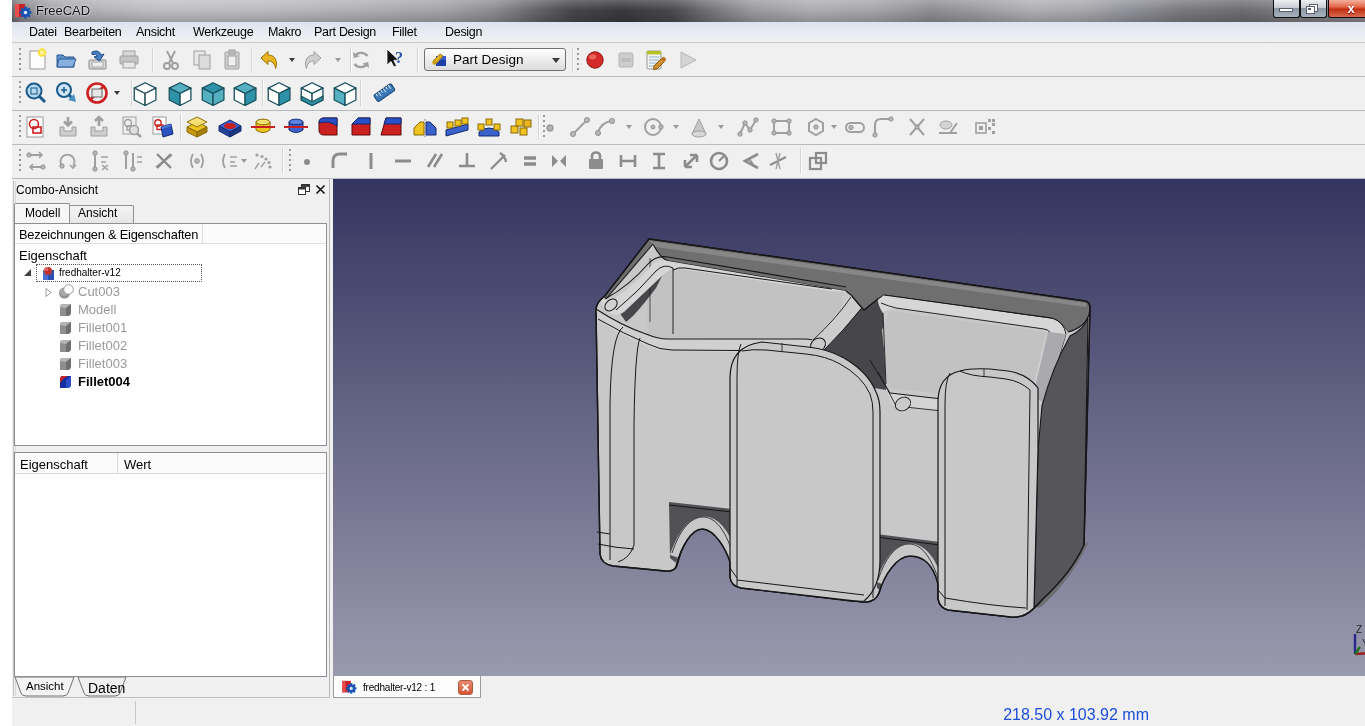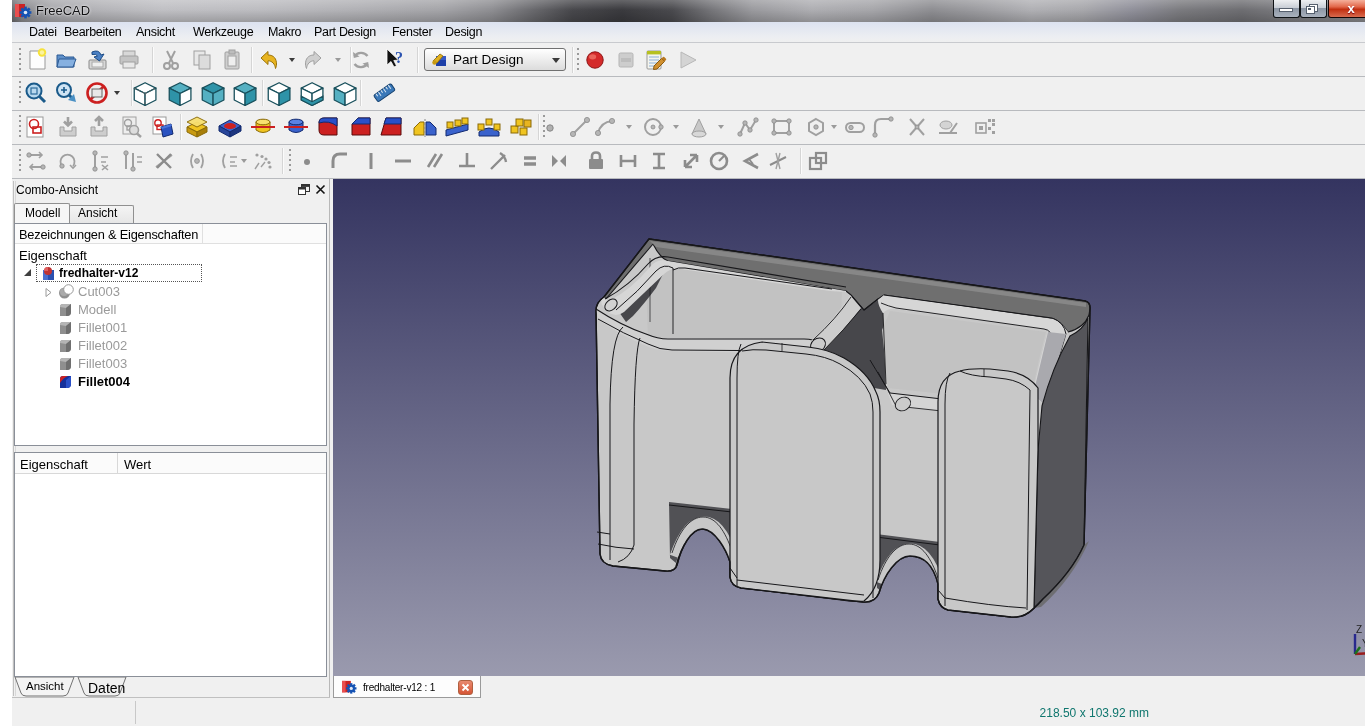--- a/index.html
+++ b/index.html
@@ -45,21 +45,21 @@
 <div class="abs" style="left:1330px;top:2px;width:18px;height:14px;color:#fff;font-size:13px;font-weight:bold;text-align:center;line-height:14px;text-shadow:0 1px 1px #701;font-family:'Liberation Sans'">x</div>
 
 
 <div class="abs" style="left:0;top:22px;width:1365px;height:21px;background:linear-gradient(#dce2f0,#eceef2 70%,#f0f0f0)"></div>
 <div class="mi" style="left:17px">Datei</div>
 <div class="mi" style="left:52px">Bearbeiten</div>
 <div class="mi" style="left:124px">Ansicht</div>
 <div class="mi" style="left:181px">Werkzeuge</div>
 <div class="mi" style="left:256px">Makro</div>
 <div class="mi" style="left:302px">Part Design</div>
-<div class="mi" style="left:380px">Fenster</div>
+<div class="mi" style="left:380px">Fillet</div>
 <div class="mi" style="left:433px">Design</div>
 
 
 <div id="toolbars" class="abs" style="left:0;top:43px;width:1365px;height:136px;background:#f0f0f0">
 <div class="grip" style="left:6px;top:4px;height:26px"></div>
 <svg class="ic" style="left:13px;top:5px" width="24" height="24" viewBox="0 0 24 24">
         <path d="M5 3 L16 3 L20 7 L20 21 L5 21 Z" fill="#fdfdfd" stroke="#999"></path>
         <path d="M16 3 L16 7 L20 7" fill="#ddd" stroke="#999"></path>
         <circle cx="17" cy="4.5" r="4.2" fill="#f6e23c"></circle>
         <circle cx="17" cy="4.5" r="2.2" fill="#fbf3a0"></circle>
@@ -550,21 +550,21 @@
 <div class="abs" style="left:24px;top:264px;width:166px;height:18px;border:1px dotted #555"></div>
 <svg class="abs" style="left:11px;top:269px" width="9" height="8" viewBox="0 0 9 8">
       <path d="M8 0 L8 7 L1 7 Z" fill="#404040"></path>
     </svg>
 <svg class="abs" style="left:29px;top:266px" width="15" height="15" viewBox="0 0 15 15">
       <rect x="2" y="4" width="11" height="10" fill="#2a4fb0"></rect>
       <rect x="2" y="4" width="5" height="10" fill="#4a6fd0"></rect>
       <circle cx="7" cy="5" r="4" fill="#c03333"></circle>
       <path d="M3 5 A4 4 0 0 1 7 1 L7 5 Z" fill="#e06060"></path>
     </svg>
-<div class="abs" style="left:47px;top:264px;font-size:12px;font-weight:bold;color:#000;height:18px;line-height:18px">fredhalter-v12</div>
+<div class="abs" style="left:47px;top:264px;font-size:10px;font-weight:normal;color:#000;height:18px;line-height:18px">fredhalter-v12</div>
 
 <svg class="abs" style="left:33px;top:288px" width="7" height="9" viewBox="0 0 7 9">
       <path d="M1 0.5 L6 4.5 L1 8.5 Z" fill="none" stroke="#9a9a9a"></path>
     </svg>
 <svg class="abs" style="left:46px;top:284px" width="16" height="16" viewBox="0 0 16 16">
       <circle cx="6.5" cy="9" r="5.5" fill="#8f8f8f"></circle>
       <circle cx="6" cy="8" r="4" fill="#aaa"></circle>
       <circle cx="10.5" cy="5.5" r="4.8" fill="#fff" stroke="#999"></circle>
     </svg>
 <div class="treetxt" style="left:66px;top:283px">Cut003</div>
@@ -722,14 +722,14 @@
 </svg>
 <div class="abs" style="left:351px;top:682px;font-size:10px;letter-spacing:-0.2px;color:#000">fredhalter-v12 : 1</div>
 <div class="abs" style="left:446px;top:680px;width:15px;height:15px;border:1px solid #b06040;border-radius:3px;background:linear-gradient(#e98a70,#d55535)"></div>
 <svg class="abs" style="left:449px;top:683px" width="9" height="9" viewBox="0 0 9 9">
       <path d="M1.5 1.5 L7.5 7.5 M7.5 1.5 L1.5 7.5" stroke="#fff" stroke-width="1.8"></path>
     </svg>
 
 
 <div class="abs" style="left:0;top:698px;width:1365px;height:28px;background:#f0f0f0"></div>
 <div class="abs" style="left:123px;top:701px;width:1px;height:23px;background:#c8c8c8"></div>
-<div class="abs" style="right:19px;top:706px;font-size:12px;color:#0f766e">218.50 x 103.92 mm</div>
+<div class="abs" style="right:19px;top:706px;font-size:16px;color:#1d4ed8">218.50 x 103.92 mm</div>
 
 </div>
 </body></html>

